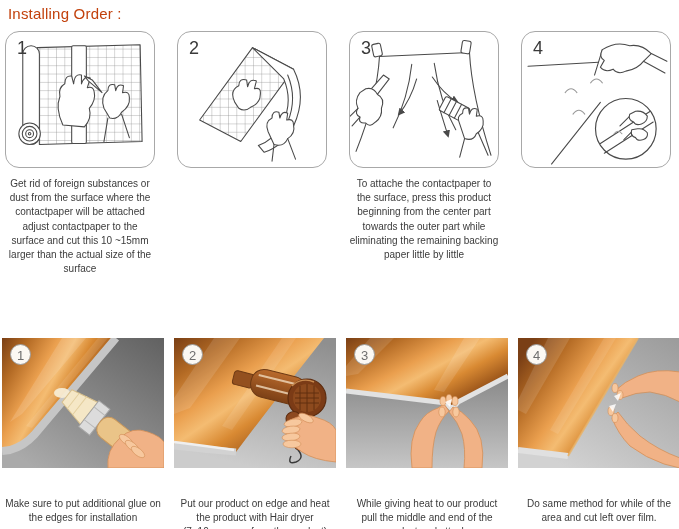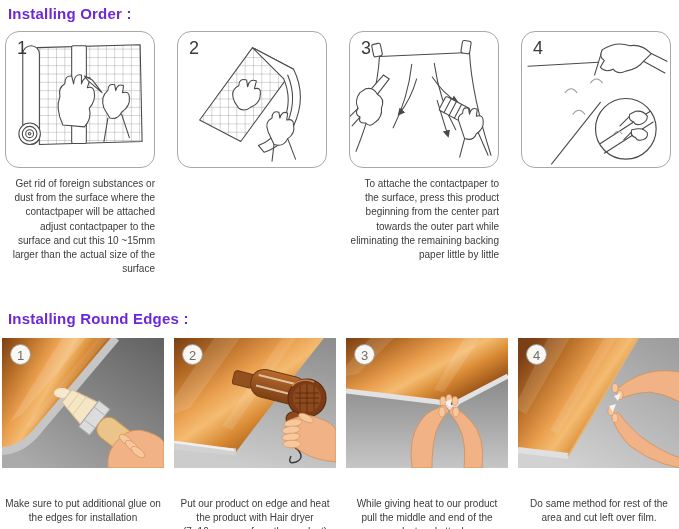--- a/index.html
+++ b/index.html
@@ -9,22 +9,22 @@
     position: relative;
     width: 679px;
     height: 529px;
     background: #ffffff;
     overflow: hidden;
   }
   .sec-title {
     position: absolute;
     left: 8px;
     font-size: 15px;
-    font-weight: bold;
-    color: #6d28d9;
+    font-weight: normal;
+    color: #c2410c;
     letter-spacing: 0.2px;
   }
   #title-order { top: 5px; }
   #title-round { top: 310px; }
 
   .row-top {
     position: absolute;
     left: 5px;
     top: 31px;
     display: flex;
@@ -45,21 +45,21 @@
     position: absolute;
     left: 11px;
     top: 6px;
     font-size: 18px;
     color: #3a3a3a;
     z-index: 2;
   }
   .cap {
     margin: 9px auto 0;
     width: 150px;
-    text-align: right;
+    text-align: center;
     font-size: 10px;
     line-height: 1.42;
     color: #3b3b3b;
   }
 
   .row-bottom {
     position: absolute;
     left: 2px;
     top: 338px;
     display: flex;
@@ -210,21 +210,20 @@
             <path d="M110 84 Q108 90 114 92 Q116 96 122 94 Q128 92 128 86 Q124 80 116 81 Z" fill="#fff"></path>
             <path d="M94 104 q4 -5 8 0" stroke="#9a9a9a"></path>
             <path d="M104 110 L112 102"></path>
             <path d="M112 100 Q110 106 116 108 Q118 112 124 110 Q129 108 128 103 Q124 98 118 99 Z" fill="#fff"></path>
           </g>
         </svg>
       </div>
     </div>
   </div>
 
-  <div class="sec-title" id="title-round">Installing Round Edges :</div>
 
   <div class="row-bottom">
 
     <div class="photo-col">
       <div class="photo">
         <span class="badge">1</span>
         <svg viewBox="0 0 162 130" width="162" height="130">
           <defs>
             <linearGradient id="bg1" x1="1" y1="0" x2="0.2" y2="1">
               <stop offset="0" stop-color="#616161"></stop>
@@ -390,17 +389,17 @@
             <ellipse cx="97" cy="50" rx="3" ry="4.5" fill="#f7c89e" stroke="#d38f58" stroke-width="0.6"></ellipse>
             <ellipse cx="102" cy="57" rx="3" ry="4.5" fill="#f7c89e" stroke="#d38f58" stroke-width="0.6"></ellipse>
             <path d="M162 120 Q140 112 122 98 Q108 86 100 74 L94 80 Q100 96 112 108 Q128 120 146 126 L162 130 Z" fill="#f1b286" stroke="#d38f58" stroke-width="0.8"></path>
             <ellipse cx="93" cy="73" rx="3" ry="4.5" fill="#f7c89e" stroke="#d38f58" stroke-width="0.6"></ellipse>
             <ellipse cx="97" cy="80" rx="3" ry="4.5" fill="#f7c89e" stroke="#d38f58" stroke-width="0.6"></ellipse>
             <path d="M96 58 L103 55 L100 63 Z" fill="#ffffff" opacity="0.85"></path>
             <path d="M91 68 L98 66 L95 74 Z" fill="#ffffff" opacity="0.85"></path>
           </g>
         </svg>
       </div>
-      <p class="cap-b">Do same method for rest of the area and cut left over film.</p>
+      <p class="cap-b">Do same method for while of the area and cut left over film.</p>
     </div>
   </div>
 
 </div>
 
 </body></html>

